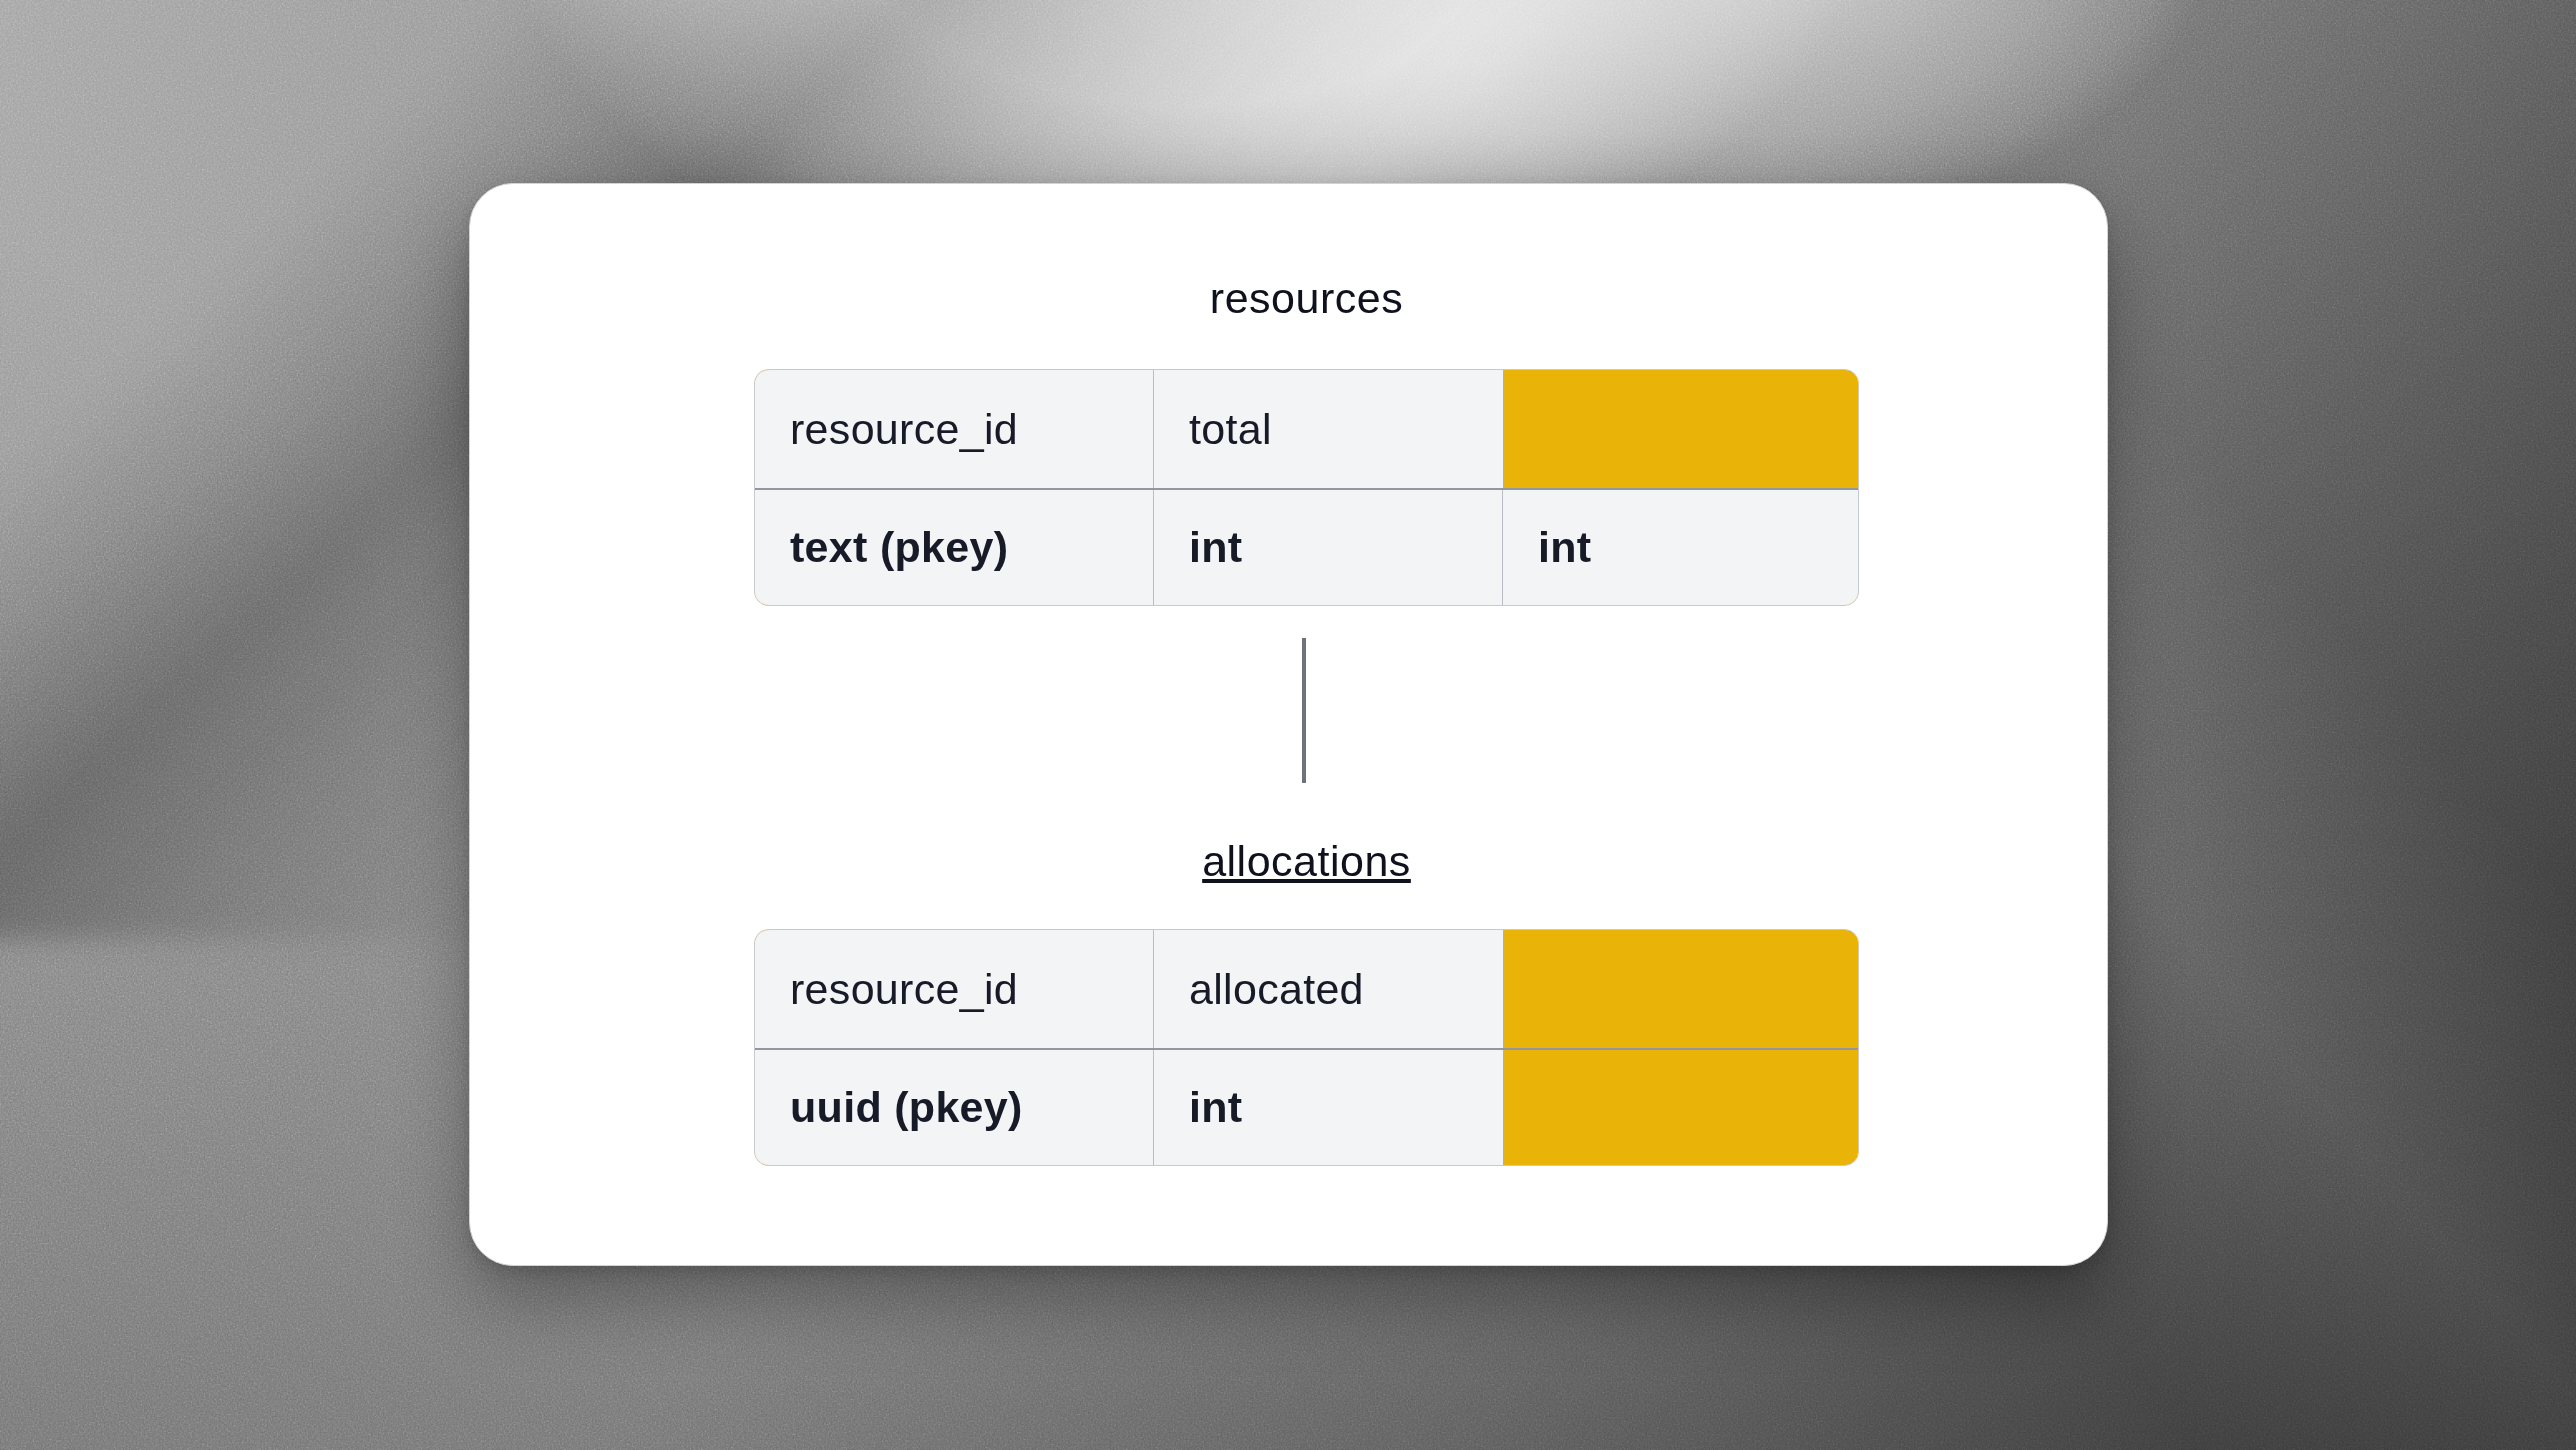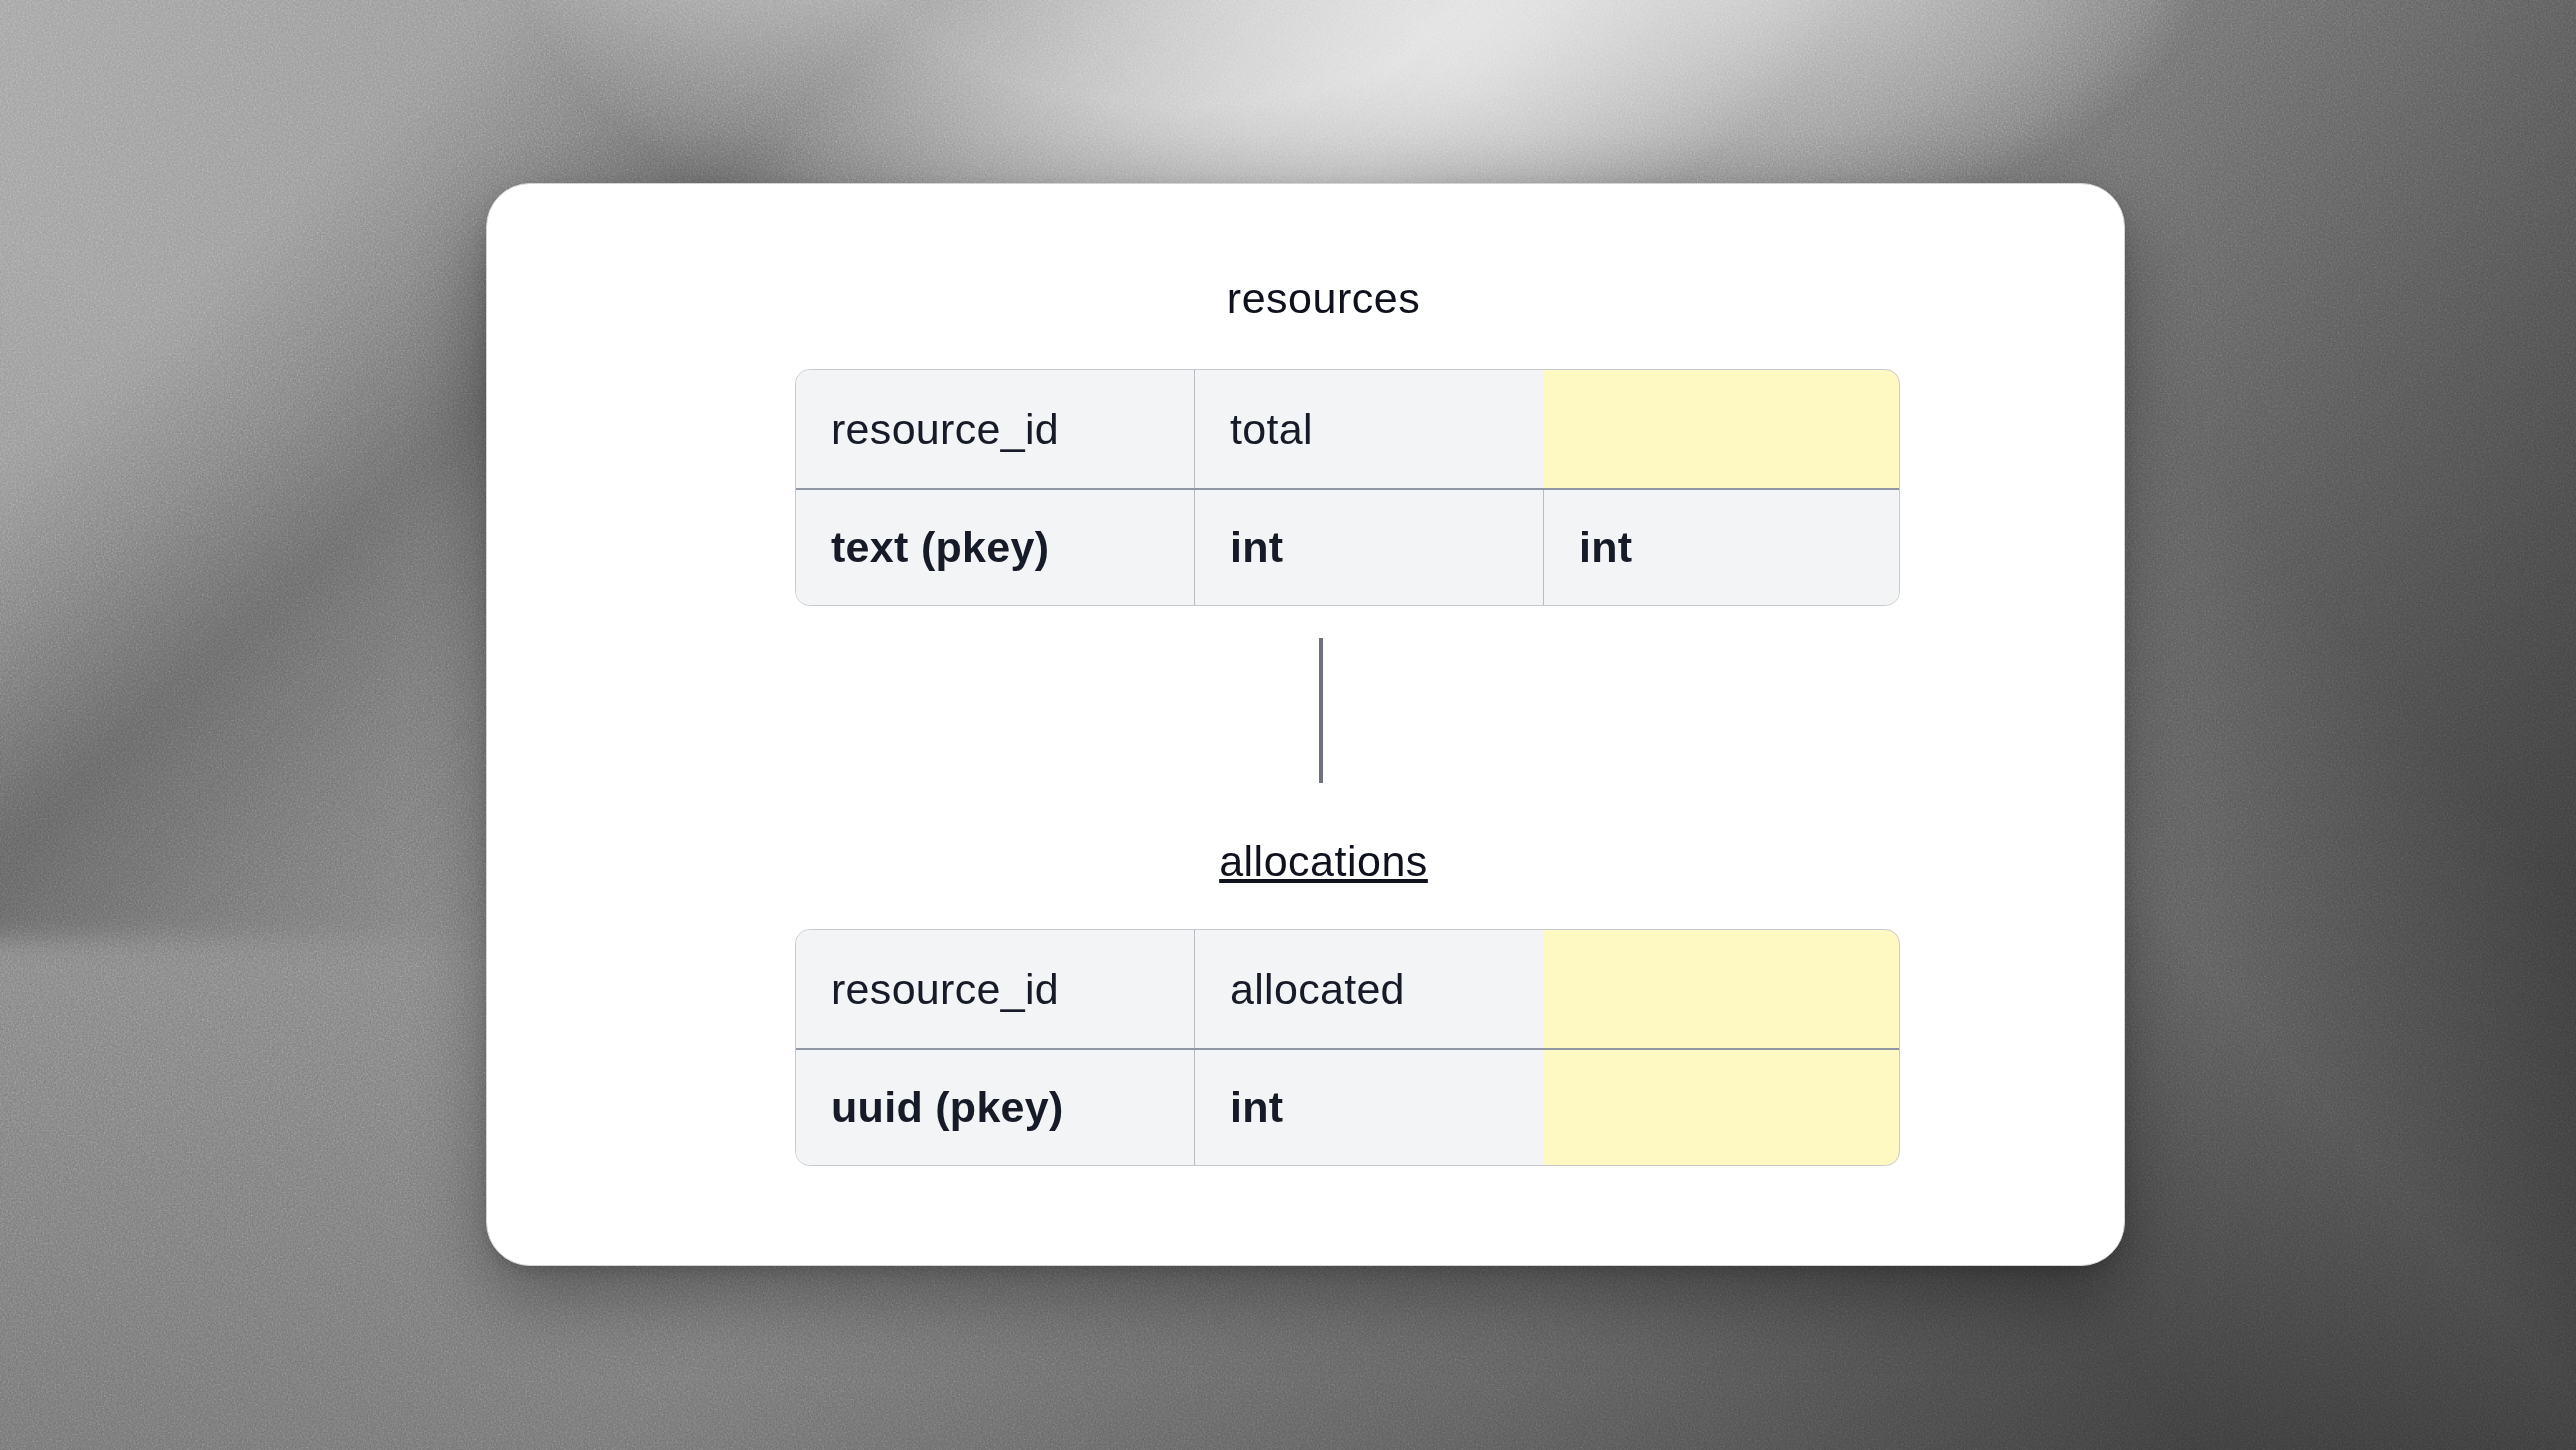--- a/index.html
+++ b/index.html
@@ -37,42 +37,41 @@
       linear-gradient(215deg,rgba(0,0,0,0) 62%,rgba(0,0,0,0.12) 85%,rgba(0,0,0,0.20) 100%);
   }
   .bg-grain{
     position:absolute;inset:0;width:2576px;height:1451px;
     mix-blend-mode:overlay;opacity:0.55;
   }
 
   
   .card{
     position:absolute;z-index:2;
-    left:486px;top:183px;width:1639px;height:1083px;
+    left:469px;top:183px;width:1639px;height:1083px;
     background:#ffffff;
     border:1.8px solid #d3d3d5;
     border-radius:44px;
     box-shadow:0 5.5px 12.8px rgba(0,0,0,0.12), 0 31px 73px rgba(0,0,0,0.33);
     box-sizing:border-box;
   }
   .inner{position:absolute;left:284px;top:0;width:1105px;height:100%;}
 
   .tbl-title{
     position:absolute;width:100%;text-align:center;
     font-size:43px;line-height:51px;font-weight:500;
     color:#0f121d;letter-spacing:0.5px;
   }
   .title-resources{top:89px;}
   .title-allocations{top:652px;text-decoration:underline;}
 
   .tbl{
     position:absolute;width:1105px;box-sizing:border-box;
     border:1.8px solid #c6c9cf;border-radius:14.6px;overflow:hidden;
-    background:#fef9c3;
-    margin-left:24px;
+    background:#eab308;
   }
   .tbl-resources{top:185px;}
   .tbl-allocations{top:745px;}
   .tr{display:grid;grid-template-columns:399px 349px 1fr;}
   .tr-head{height:118px;border-bottom:2.7px solid #9096a2;}
   .tr-body{height:115px;font-weight:bold;}
   .td{
     display:flex;align-items:center;
     padding-left:35px;box-sizing:border-box;
     border-right:1.8px solid #b9bcc3;

